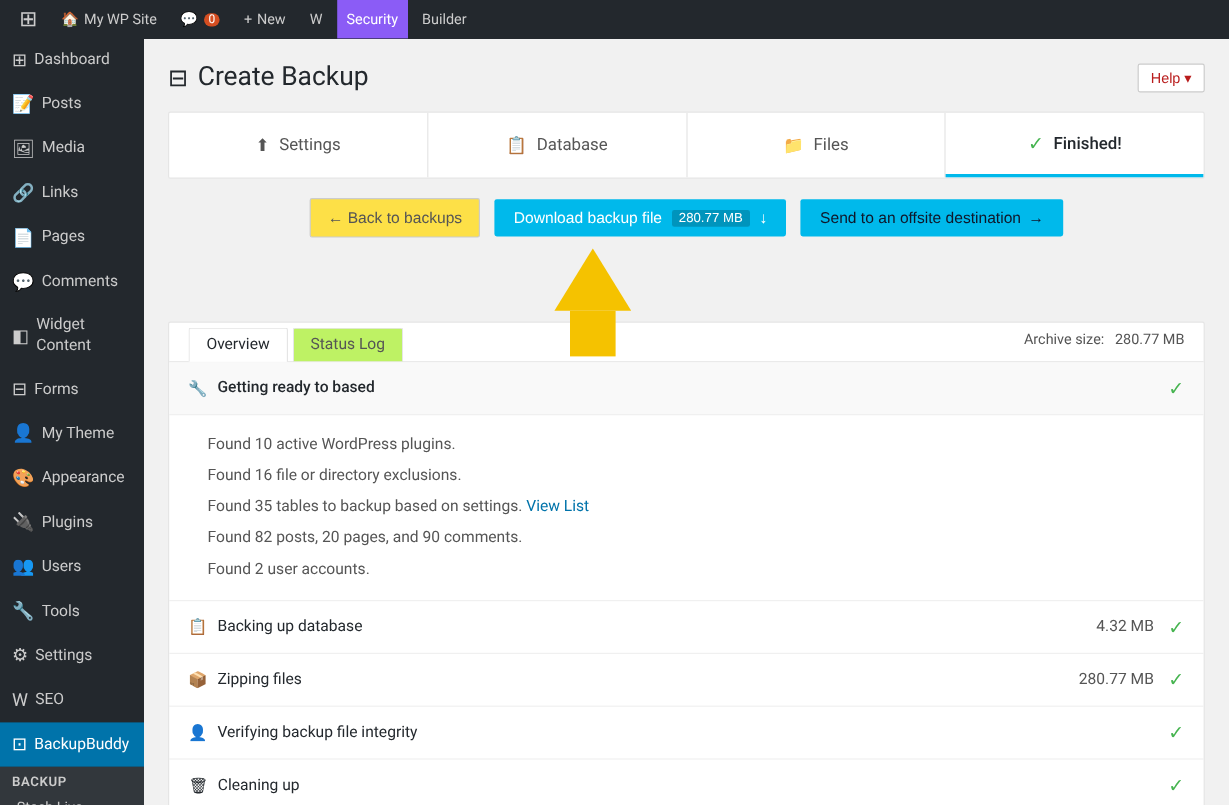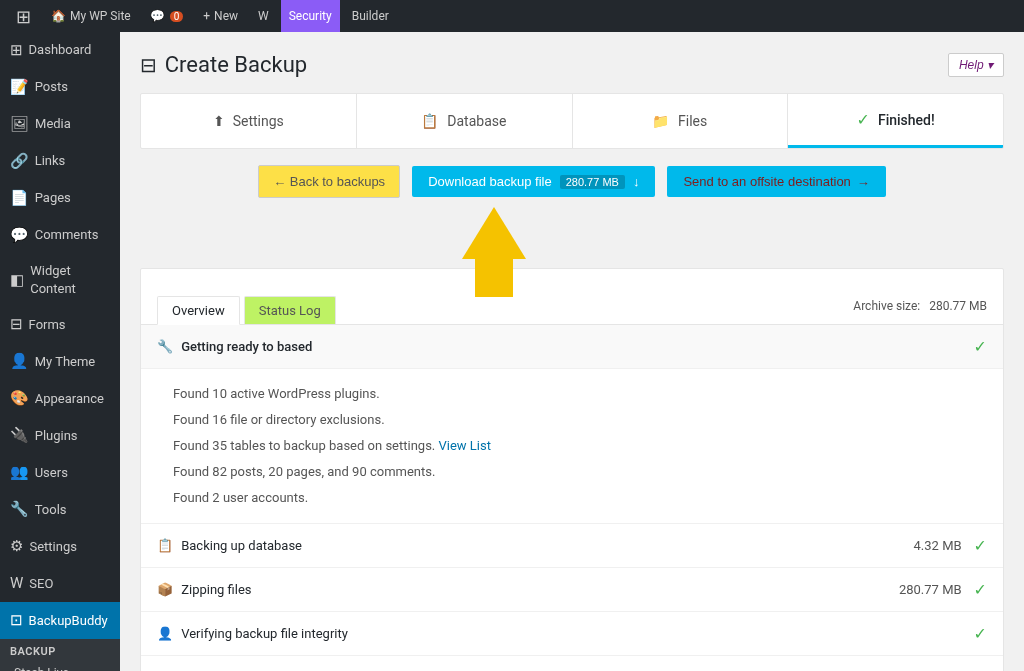--- a/index.html
+++ b/index.html
@@ -86,22 +86,21 @@
       gap: 8px;
     }
     .page-title { font-size: 22px; font-weight: 400; color: #23282d; }
     .help-btn {
       background: #fff;
       border: 1px solid #ccc;
       border-radius: 2px;
       padding: 4px 10px;
       font-size: 12px;
       cursor: pointer;
-      color: #701a75;
-      font-style: italic;
+      color: #b91c1c;
     }
 
     
     .tabs-bar {
       background: #fff;
       border: 1px solid #e5e5e5;
       border-radius: 2px;
       display: flex;
       margin-bottom: 16px;
       overflow: hidden;
@@ -166,38 +165,38 @@
       padding: 1px 6px;
       font-size: 11px;
     }
     .send-btn {
       background: #00b9eb;
       border: none;
       border-radius: 2px;
       padding: 8px 16px;
       font-size: 13px;
       cursor: pointer;
-      color: #7f1d1d;
+      color: #0f172a;
       display: flex;
       align-items: center;
       gap: 6px;
     }
 
     
     .content-card {
       background: #fff;
       border: 1px solid #e5e5e5;
       border-radius: 2px;
     }
 
     
     .content-tabs {
       display: flex;
       align-items: center;
-      padding: 27px 16px 0;
+      padding: 4px 16px 0;
       gap: 4px;
       border-bottom: 1px solid #e5e5e5;
       justify-content: space-between;
     }
     .content-tabs-left { display: flex; gap: 4px; }
     .content-tab {
       padding: 6px 14px;
       font-size: 13px;
       cursor: pointer;
       color: #555;

